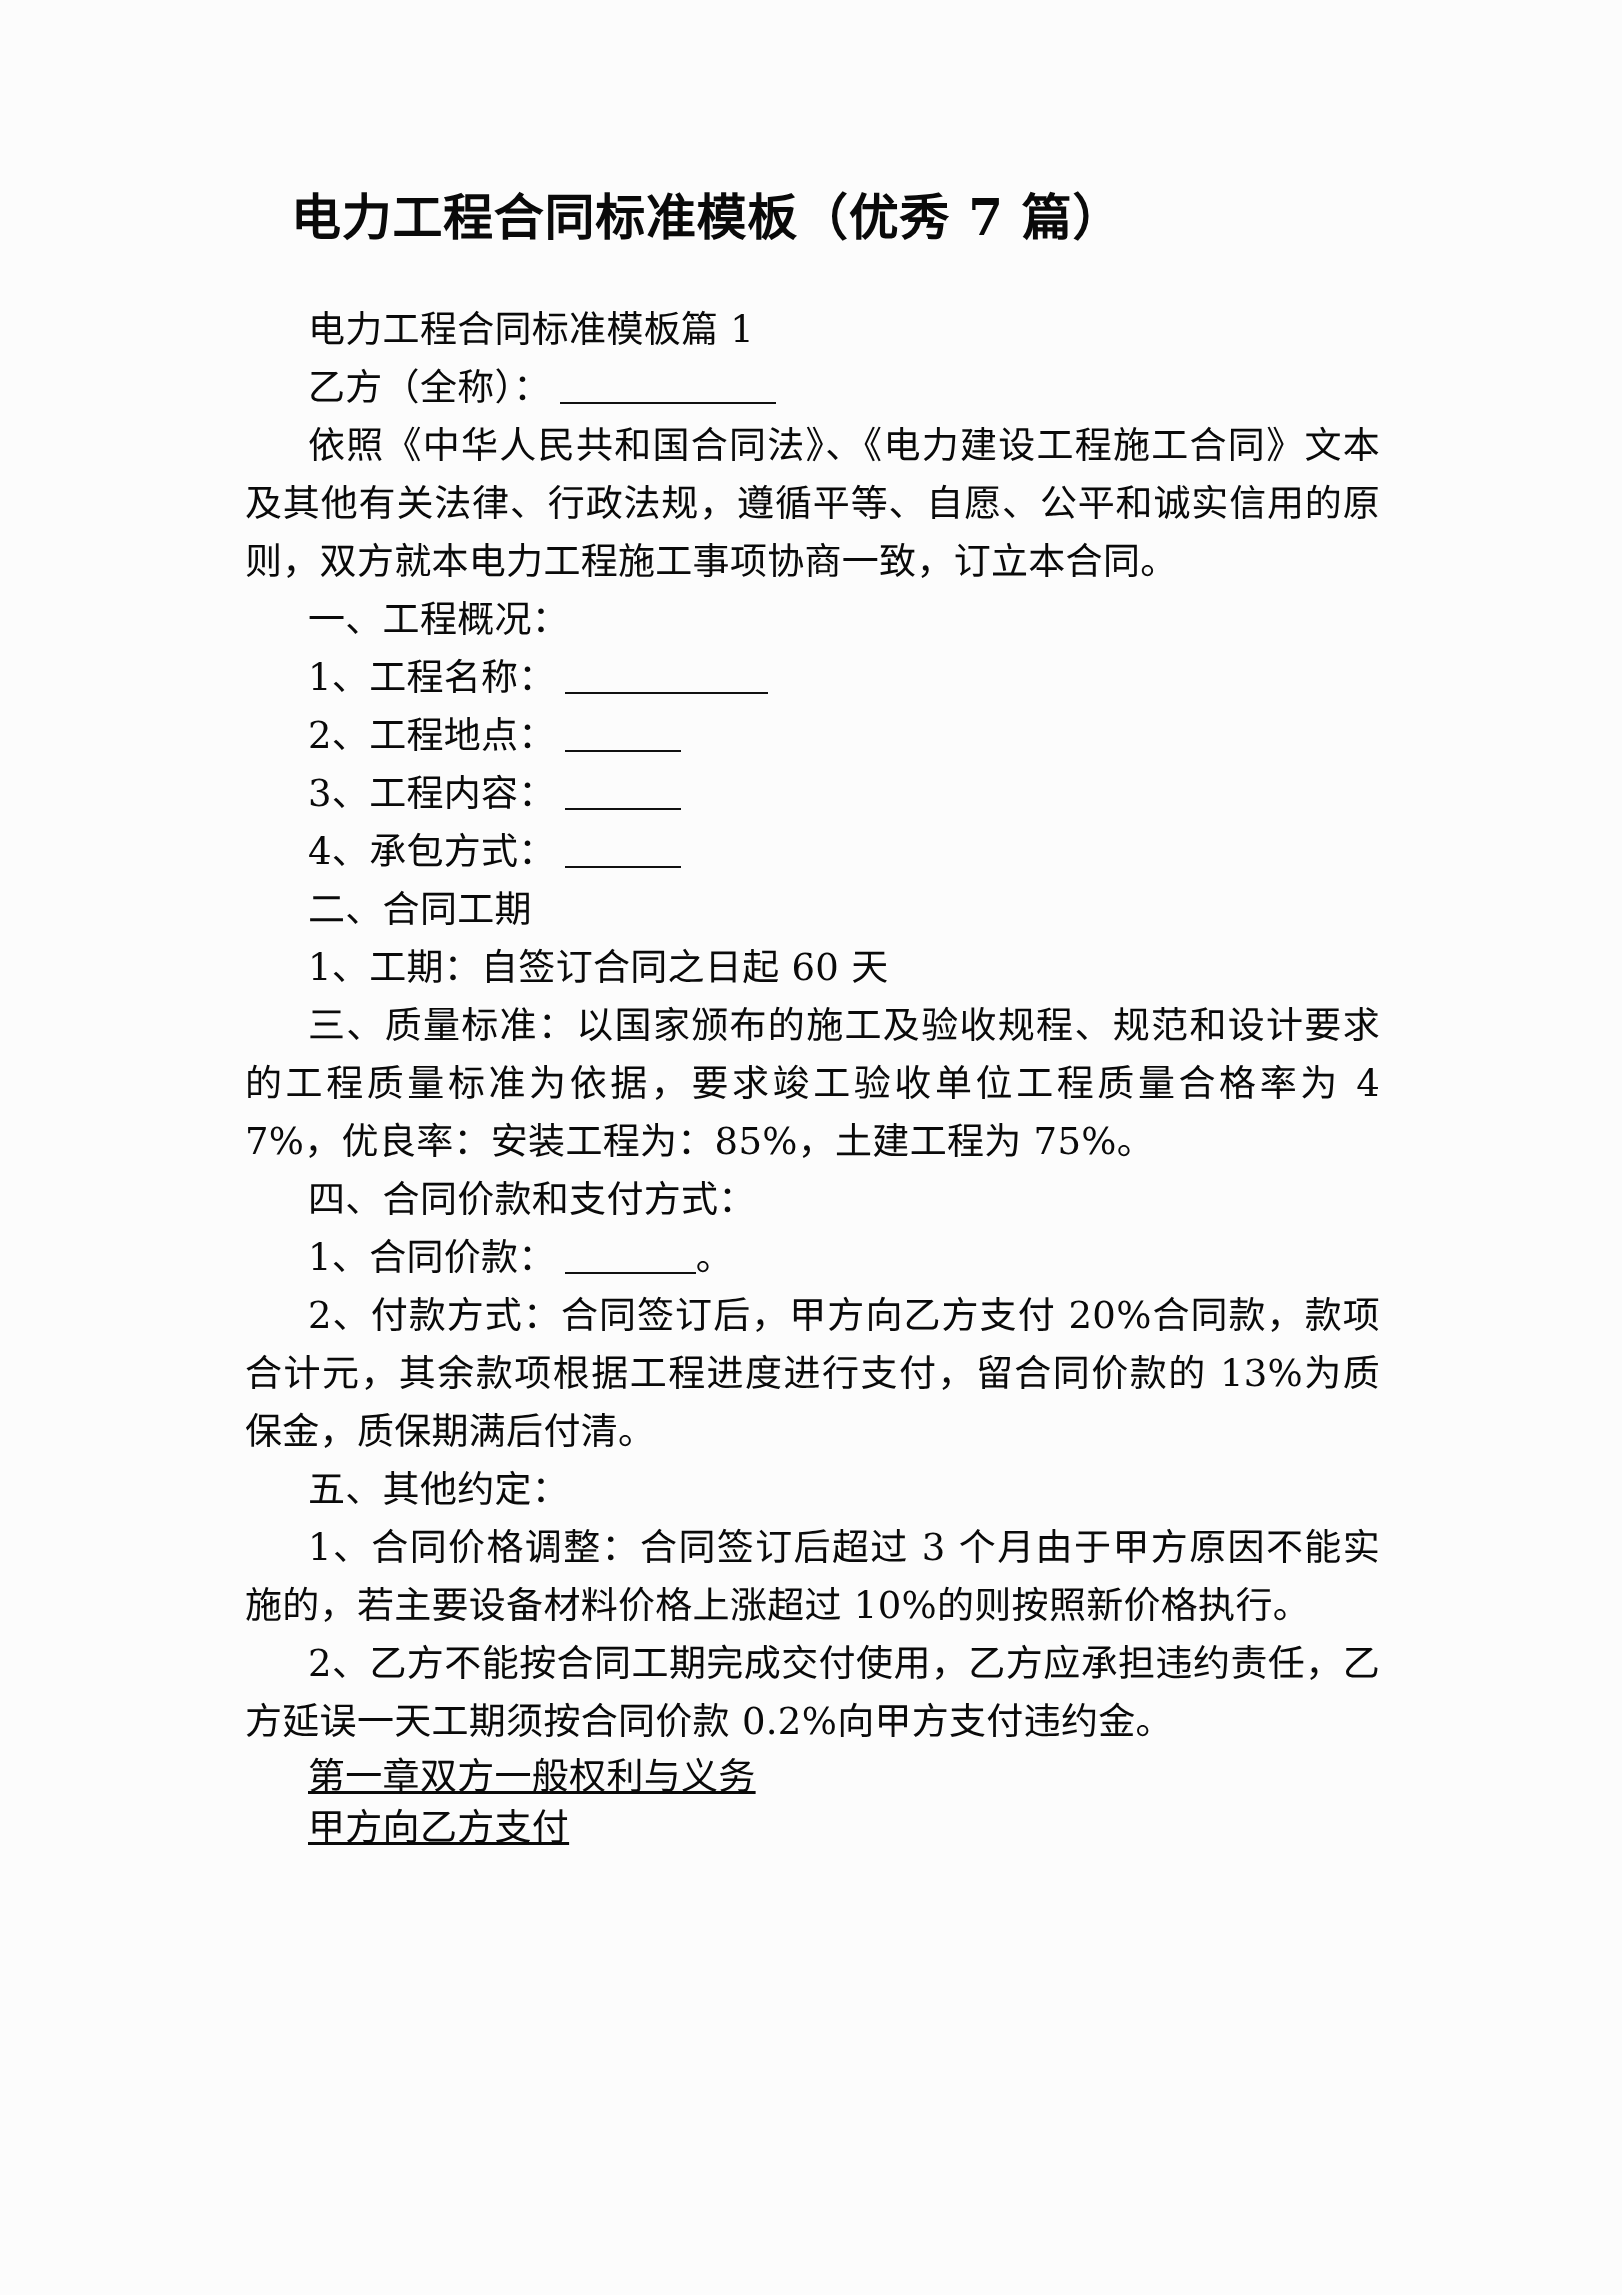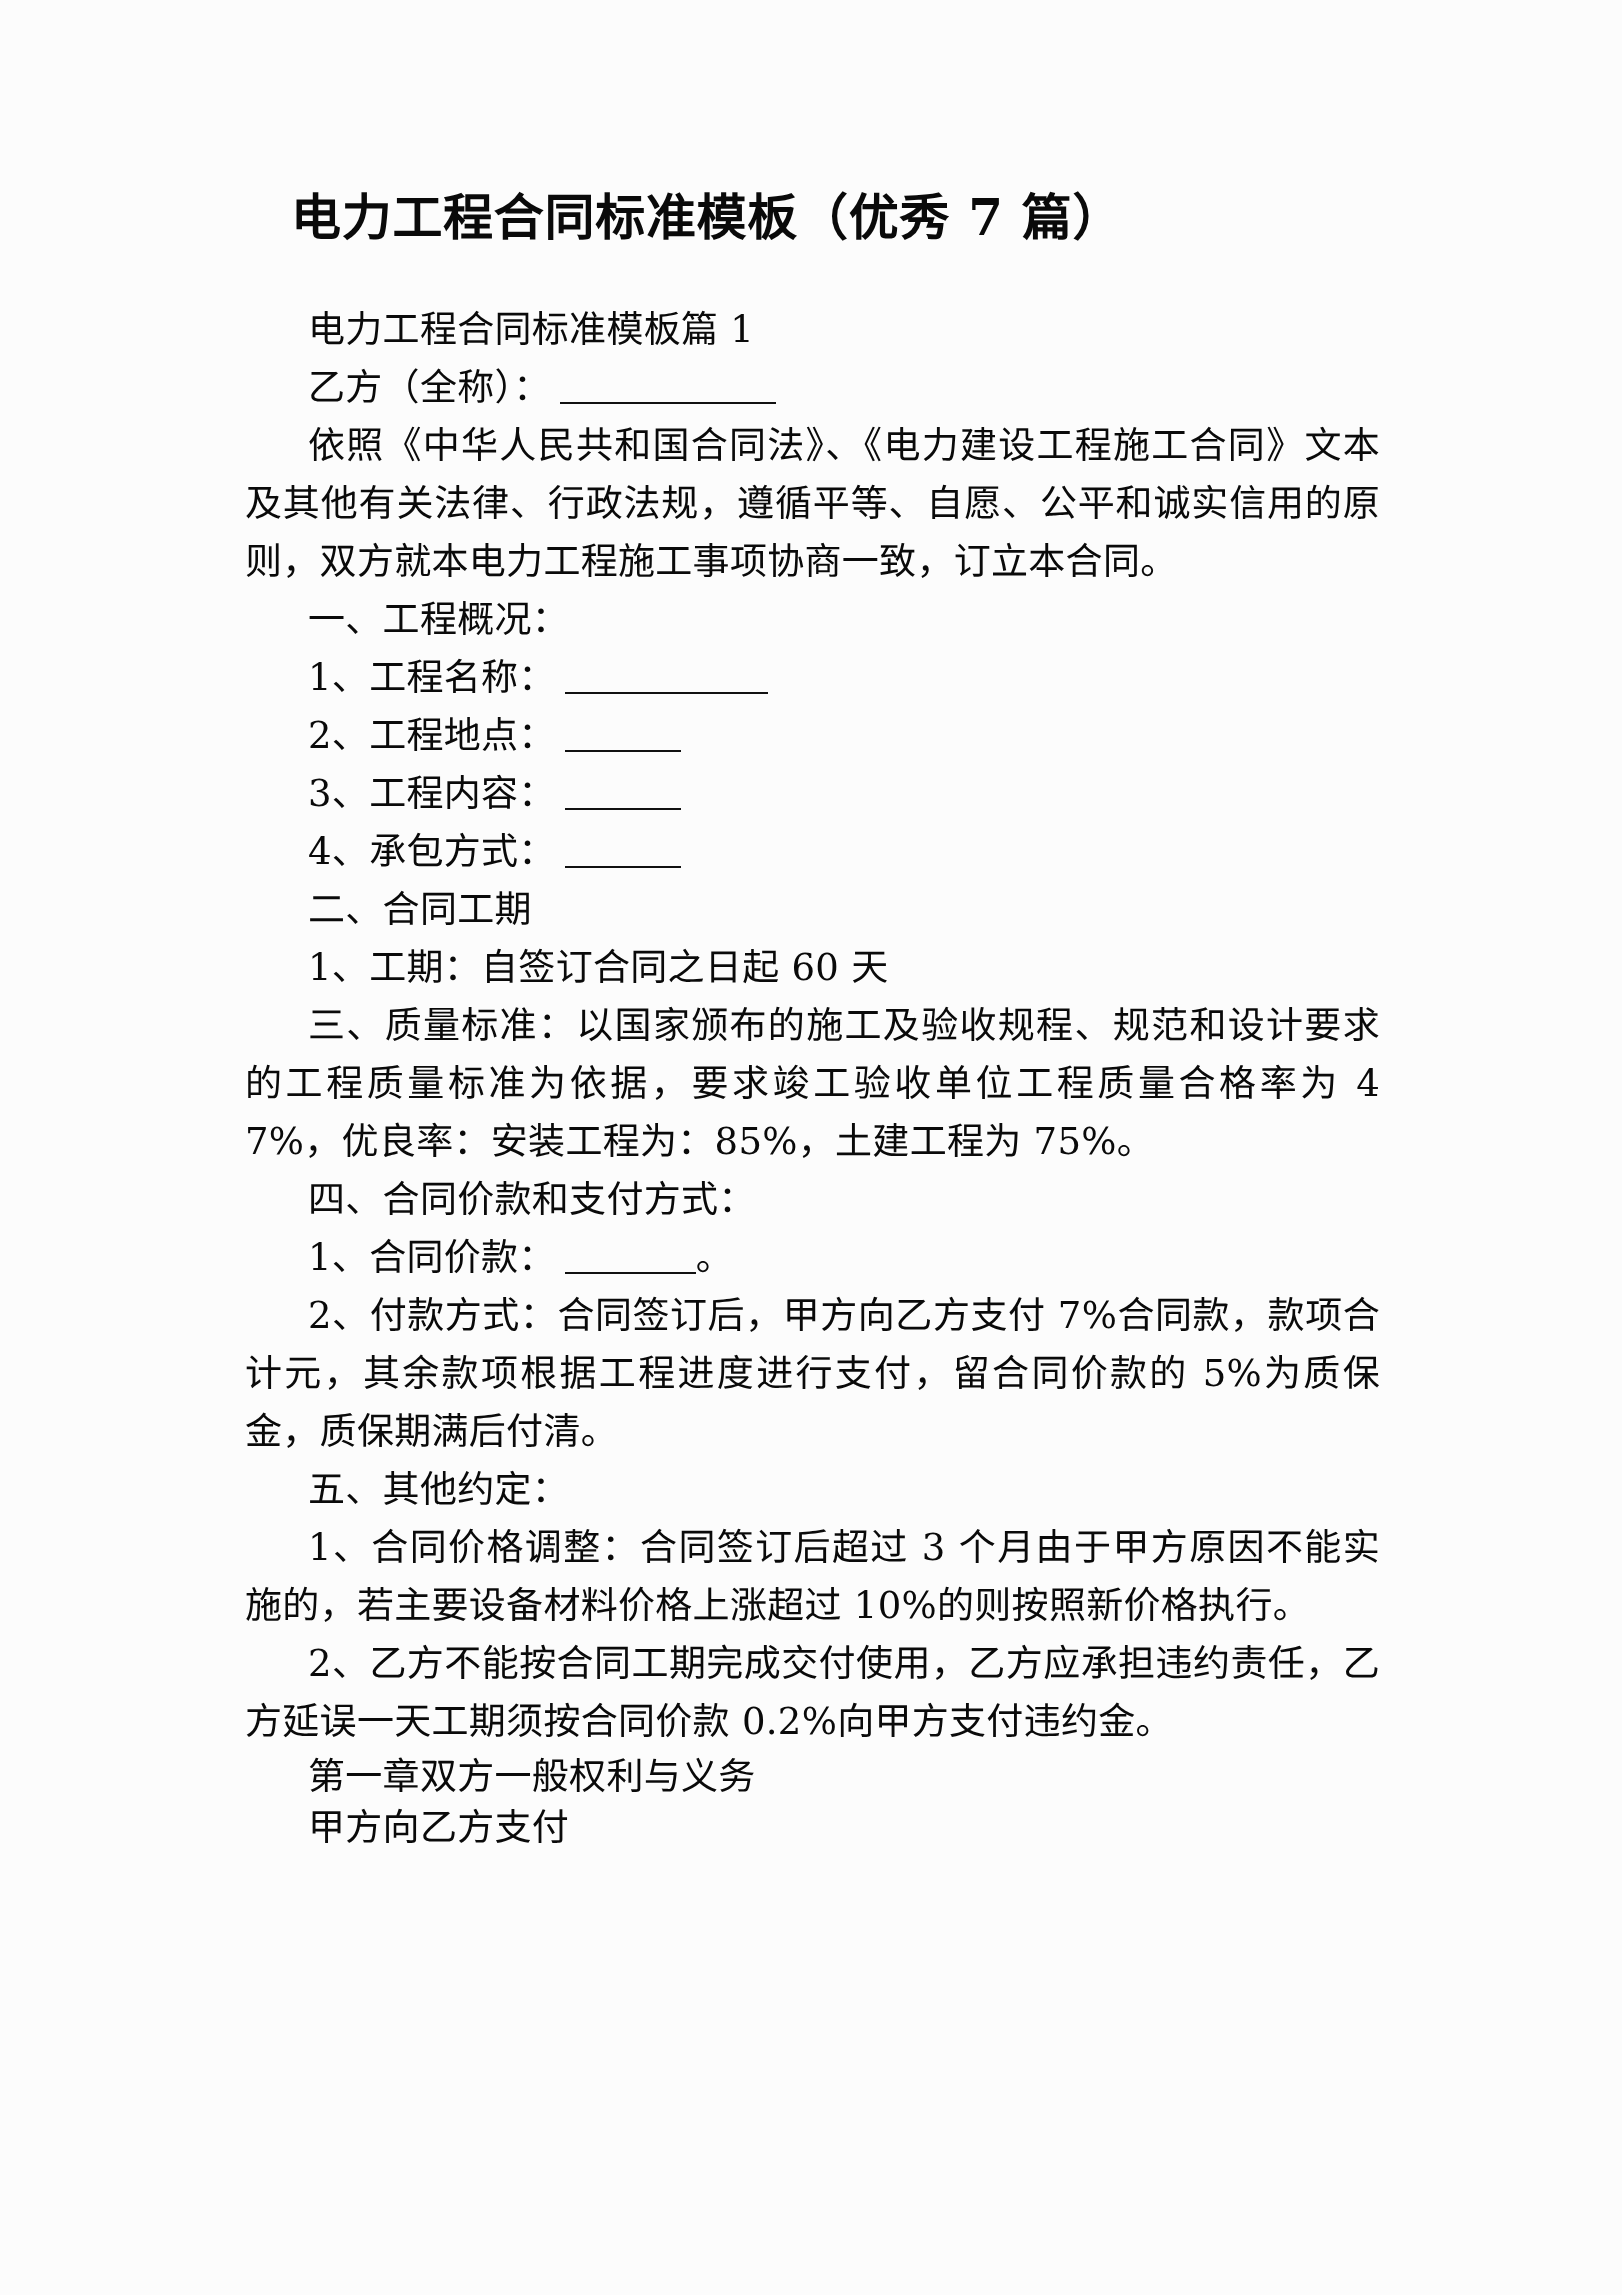--- a/index.html
+++ b/index.html
@@ -60,20 +60,21 @@
     letter-spacing: 0.3px;
     word-break: break-all;
   }
 
   p.line.indent {
     text-indent: 63px;
   }
 
   p.line.tight {
     line-height: 51px;
+    text-decoration: underline;
   }
 
   
   .blank {
     display: inline-block;
     border-bottom: 2px solid #111;
     vertical-align: -3.9px;
     height: 19.6px;
   }
   .blank.w-long   { width: 216px; }
@@ -125,21 +126,21 @@
       <p class="line indent">1、工期：自签订合同之日起 60 天</p>
 
       <p class="line indent">三、质量标准：以国家颁布的施工及验收规程、规范和设计要求的工程质量标准为依据，要求竣工验收单位工程质量合格率为 47%，优良率：安装工程为：85%，土建工程为 75%。</p>
 
       <p class="line indent">四、合同价款和支付方式：</p>
 
       <p class="line indent">
         <span>1、合同价款：</span><span class="sp"></span><span class="blank w-price"></span><span>。</span>
       </p>
 
-      <p class="line indent">2、付款方式：合同签订后，甲方向乙方支付 7%合同款，款项合计元，其余款项根据工程进度进行支付，留合同价款的 5%为质保金，质保期满后付清。</p>
+      <p class="line indent">2、付款方式：合同签订后，甲方向乙方支付 20%合同款，款项合计元，其余款项根据工程进度进行支付，留合同价款的 13%为质保金，质保期满后付清。</p>
 
       <p class="line indent">五、其他约定：</p>
 
       <p class="line indent">1、合同价格调整：合同签订后超过 3 个月由于甲方原因不能实施的，若主要设备材料价格上涨超过 10%的则按照新价格执行。</p>
 
       <p class="line indent">2、乙方不能按合同工期完成交付使用，乙方应承担违约责任，乙方延误一天工期须按合同价款 0.2%向甲方支付违约金。</p>
 
       <p class="line indent tight">第一章双方一般权利与义务</p>
 
       <p class="line indent tight">甲方向乙方支付</p>

